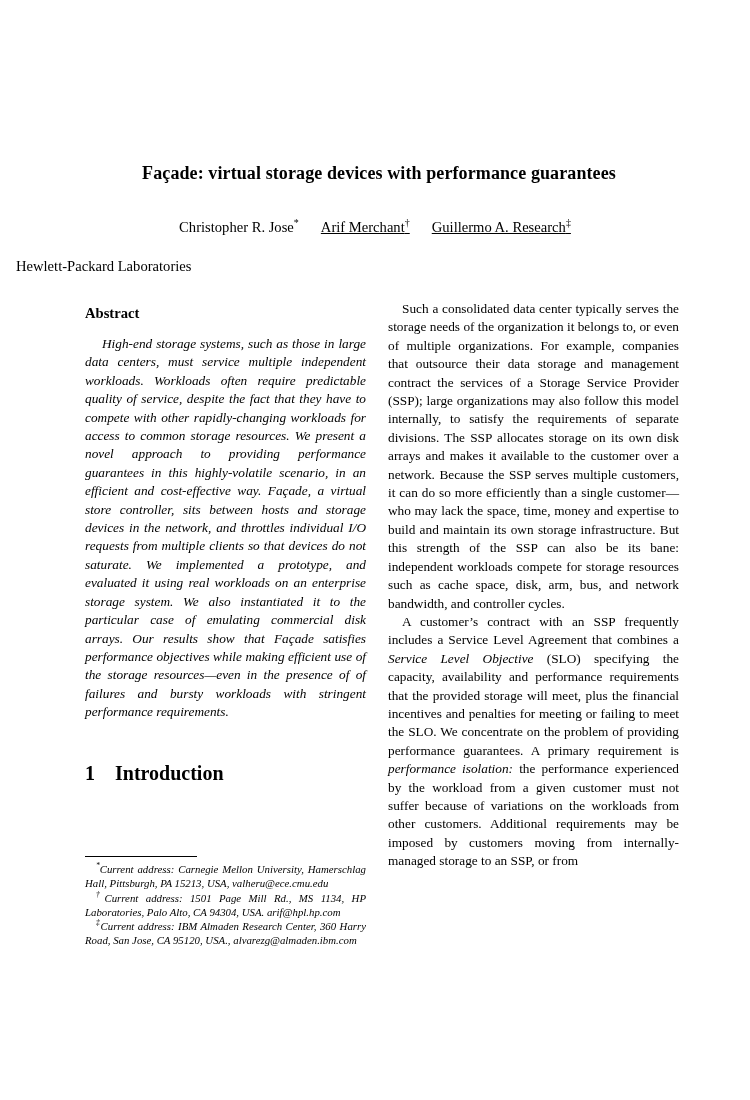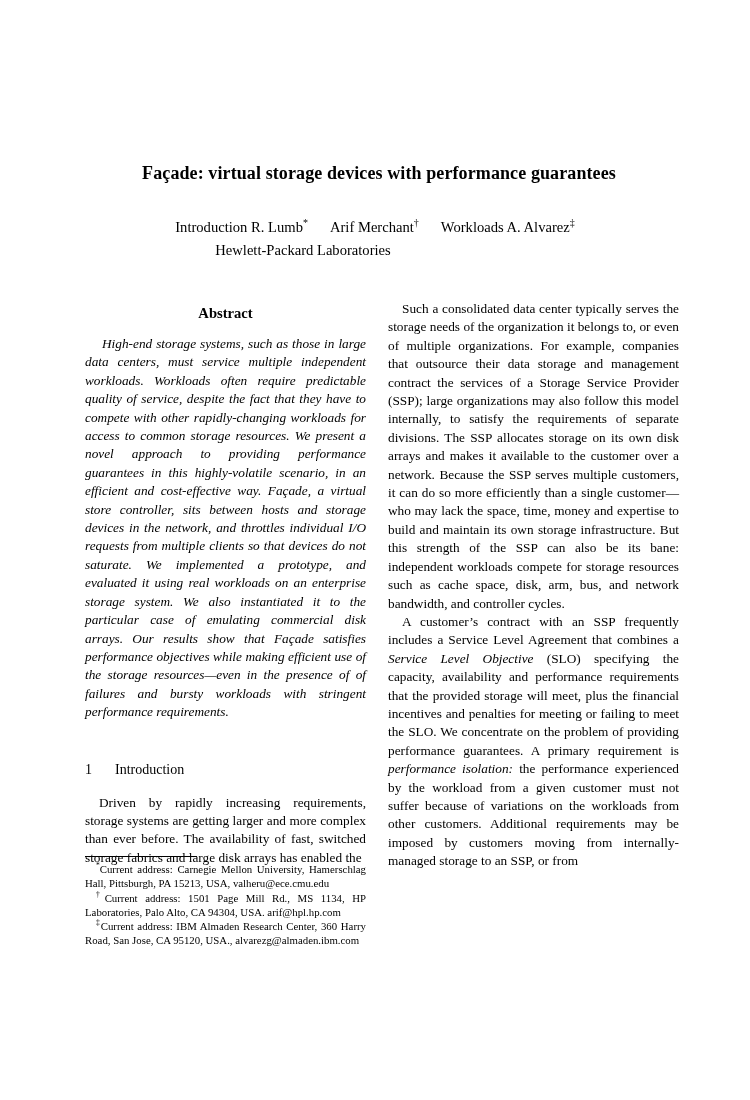--- a/index.html
+++ b/index.html
@@ -29,60 +29,59 @@
   }
   .author-line {
     position: absolute;
     top: 219px;
     left: 0;
     width: 750px;
     text-align: center;
     font-size: 14.6px;
     margin: 0;
   }
-  .author + .author { margin-left: 22px; }
+  .author + .author { margin-left: 22px; text-decoration: underline; }
   .author sup { font-size: 10px; line-height: 0; }
   .affiliation {
     position: absolute;
     top: 242px;
     left: 0;
     width: 606px;
-    text-align: center;
     font-size: 14.6px;
-    margin: 0;
+    margin: 16px;
   }
   .col {
     position: absolute;
     top: 298px;
   }
   .col-left  { left: 85px;  width: 281px; }
   .col-right { left: 388px; top: 300px; width: 291px; }
   .body-text {
     font-size: 13.3px;
     line-height: 18.4px;
     text-align: justify;
     margin: 0;
     hyphens: auto;
     -webkit-hyphens: auto;
   }
   .abstract-heading {
     font-size: 14.6px;
     font-weight: bold;
-    text-align: center;
+    text-align: left;
     margin: 7px 0 13px 0;
   }
   .abstract-text {
     font-style: italic;
     text-indent: 17px;
     margin-top: 6px;
   }
   .section-heading {
-    font-size: 14px;
-    font-weight: normal;
-    margin: 40px 0 16px 0;
+    font-size: 20px;
+    font-weight: bold;
+    margin: 40px 0 6px 0;
   }
   .section-number { display: inline-block; min-width: 30px; }
   .indent { text-indent: 14px; }
   .footnotes {
     position: absolute;
     left: 85px;
     top: 856px;
     width: 281px;
   }
   .footnote-rule {
@@ -91,42 +90,42 @@
     border-top: 1.2px solid #000000;
     margin: 0 0 5px 0;
   }
   .footnote {
     font-size: 10.8px;
     line-height: 14.3px;
     text-align: justify;
     text-indent: 11px;
     margin: 0;
     hyphens: auto;
+    font-style: italic;
     -webkit-hyphens: auto;
   }
   .footnote sup { font-size: 7.5px; line-height: 0; }
 </style>
 </head>
 <body>
 
 <div class="page">
 
   <h1 class="title">Façade: virtual storage devices with performance guarantees</h1>
 
   <div class="author-line">
-    <span class="author"><span>Introduction R. Lumb</span><sup>*</sup></span><span class="author"><span>Arif Merchant</span><sup>†</sup></span><span class="author"><span>Workloads A. Alvarez</span><sup>‡</sup></span>
+    <span class="author"><span>Christopher R. Jose</span><sup>*</sup></span><span class="author"><span>Arif Merchant</span><sup>†</sup></span><span class="author"><span>Guillermo A. Research</span><sup>‡</sup></span>
   </div>
 
   <div class="affiliation">Hewlett-Packard Laboratories</div>
 
   <div class="col col-left">
     <h2 class="abstract-heading">Abstract</h2>
     <p class="body-text abstract-text">High-end storage systems, such as those in large data centers, must service multiple independent workloads. Workloads often require predictable quality of service, despite the fact that they have to compete with other rapidly-changing workloads for access to common storage resources. We present a novel approach to providing performance guarantees in this highly-volatile scenario, in an efficient and cost-effective way. Façade, a virtual store controller, sits between hosts and storage devices in the network, and throttles individual I/O requests from multiple clients so that devices do not saturate. We implemented a prototype, and evaluated it using real workloads on an enterprise storage system. We also instantiated it to the particular case of emulating commercial disk arrays. Our results show that Façade satisfies performance objectives while making efficient use of the storage resources—even in the presence of of failures and bursty workloads with stringent performance requirements.</p>
     <h2 class="section-heading"><span class="section-number">1</span><span class="section-title">Introduction</span></h2>
-    <p class="body-text indent">Driven by rapidly increasing requirements, storage systems are getting larger and more complex than ever before. The availability of fast, switched storage fabrics and large disk arrays has enabled the</p>
   </div>
 
   <div class="footnotes">
     <div class="footnote-rule"></div>
     <p class="footnote"><sup>*</sup><span>Current address: Carnegie Mellon University, Hamerschlag Hall, Pittsburgh, PA 15213, USA, valheru@ece.cmu.edu</span></p>
     <p class="footnote"><sup>†</sup><span>Current address: 1501 Page Mill Rd., MS 1134, HP Laboratories, Palo Alto, CA 94304, USA. arif@hpl.hp.com</span></p>
     <p class="footnote"><sup>‡</sup><span>Current address: IBM Almaden Research Center, 360 Harry Road, San Jose, CA 95120, USA., alvarezg@almaden.ibm.com</span></p>
   </div>
 
   <div class="col col-right">

